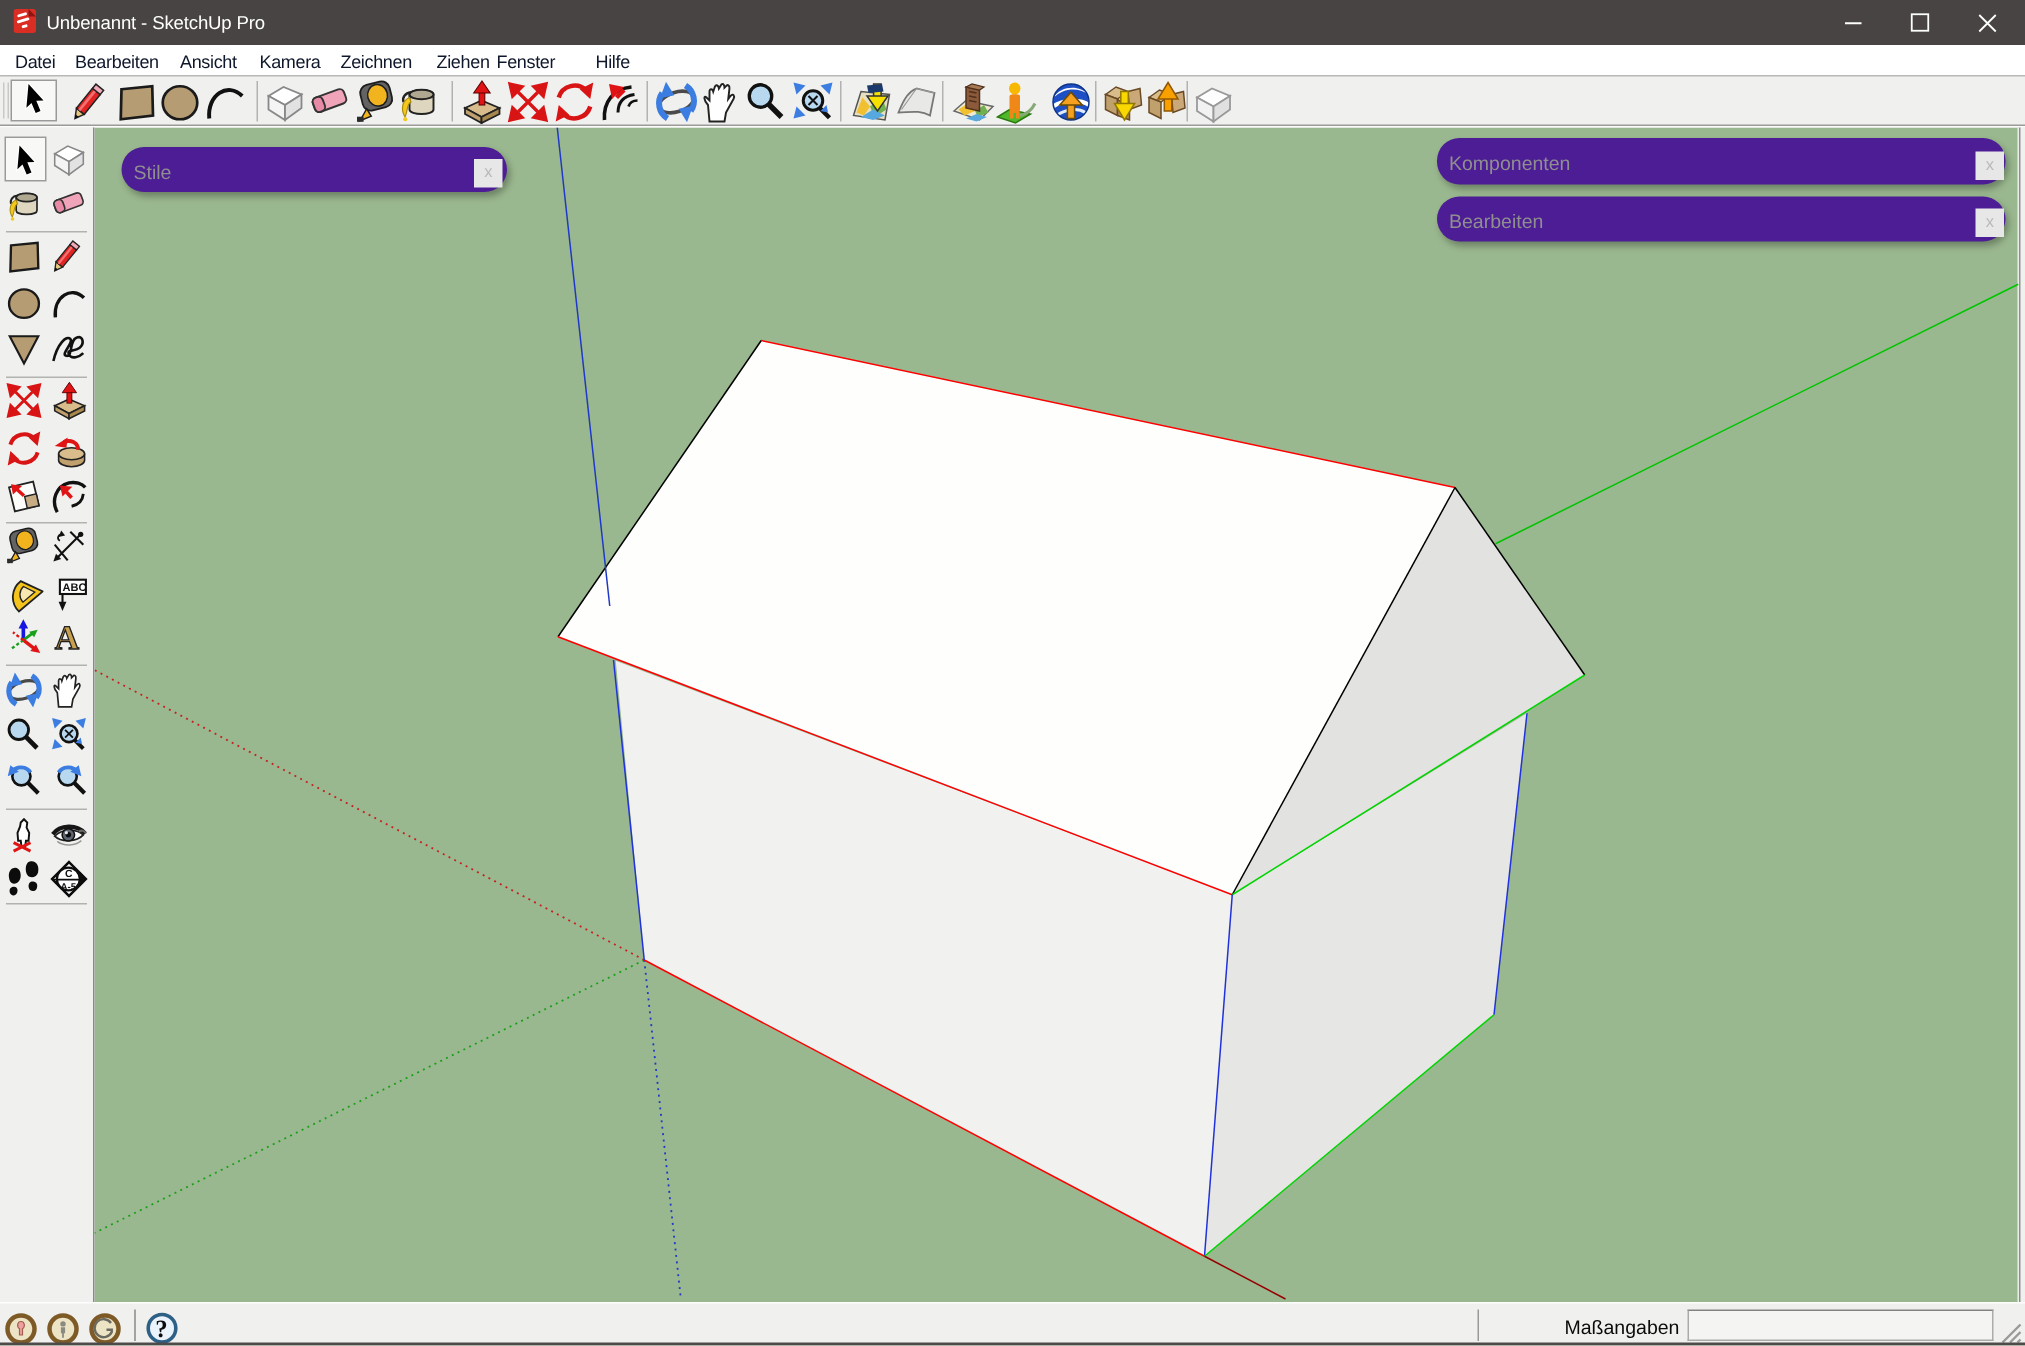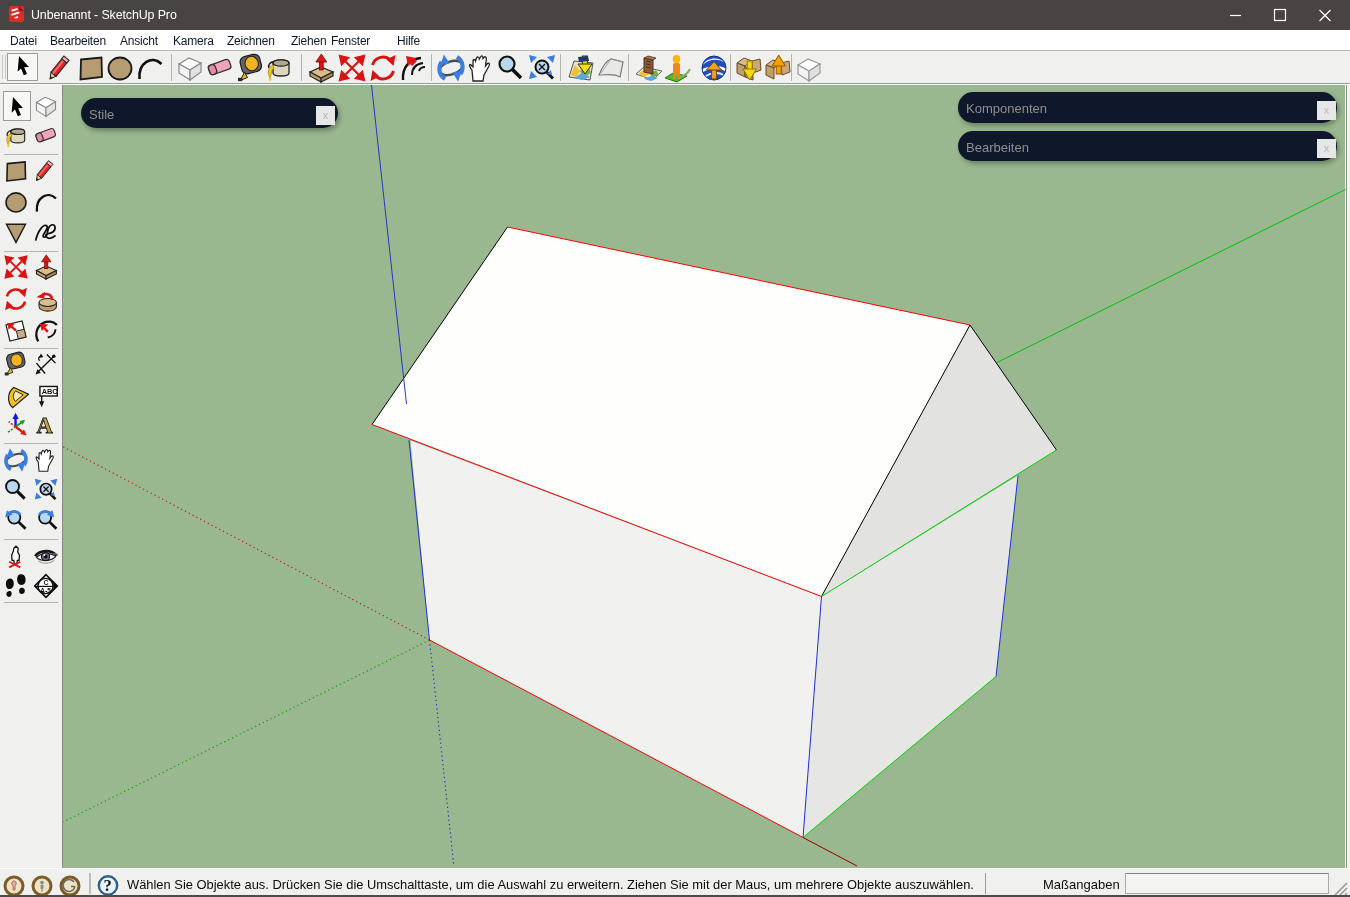--- a/index.html
+++ b/index.html
@@ -11,21 +11,21 @@
   .menu { position:absolute; top:4px; font-size:12px; letter-spacing:-0.22px; color:#0f172a; }
   #toolbar { position:absolute; left:0; top:50px; width:1350px; height:34px; background:#f0f0ef; border-top:1px solid #b8b8b6; }
   #toolbar-bottom { position:absolute; left:0; top:83px; width:1350px; height:2px; background:linear-gradient(#9a9a98 1px, #fdfdfc 1px); }
   .ticon { position:absolute; top:2px; }
   .tsep { position:absolute; top:3px; width:1px; height:27px; background:#b2b2b0; }
   #lefttoolbar { position:absolute; left:0; top:85px; width:63px; height:783px; background:#f0f0ef; border-right:1px solid #898989; }
   .lsep { position:absolute; left:4px; width:54px; height:1px; background:#b2b2b0; }
   .licon { position:absolute; }
   #viewport { position:absolute; left:63px; top:85px; width:1283px; height:783px; }
   #rightedge { position:absolute; left:1346px; top:85px; width:4px; height:783px; background:#f0f0ef; border-left:1px solid #8f8f8d; }
-  .panel { position:absolute; background:#0f172a; box-shadow:2px 3px 5px rgba(0,0,0,0.30);border-radius:15px; }
+  .panel { position:absolute; background:#4c1d95; box-shadow:2px 3px 5px rgba(0,0,0,0.30);border-radius:15px; }
   .panel .ptitle { position:absolute; left:8px; top:9px; font-size:13px; color:#8f8f8f; }
   .panel .pclose { position:absolute; width:19px; height:19px; background:#e7e7e7; color:#b9b9b9; font-size:11px; text-align:center; line-height:19px; }
   #statusbar { position:absolute; left:0; top:868px; width:1350px; height:29px; background:#f0f0ef; border-top:1px solid #fdfdfc; }
   #statusbar .stext { position:absolute; left:127px; top:8px; font-size:12.9px; color:#0b0b0b; }
   #masslabel { position:absolute; left:1043px; top:8px; font-size:13px; color:#0b0b0b; }
   #massbox { position:absolute; left:1125px; top:4px; width:204px; height:21px; background:#f4f4f3; border:1px solid #ababab; border-top:1px solid #828282; }
   #winborder-b { position:absolute; left:0; top:895px; width:1350px; height:2px; background:#4e4a49; }
 </style>
 </head>
 <body>
@@ -479,20 +479,19 @@
         <circle cx="42" cy="13.6" r="1.8" fill="#8a8a80"></circle>
         <path d="M40.6,15.8 h2.8 v4 h-0.8 v3 h-1.2 v-3 h-0.8 Z" fill="#8a8a80"></path>
         <circle cx="70" cy="17" r="9" fill="#ece4c4" stroke="#7d5a26" stroke-width="3"></circle>
         <path d="M74,13 A6,6 0 1 0 74.5,19 L74.5,17.5 L71,17.5" fill="none" stroke="#6a6a60" stroke-width="1.6"></path>
         <line x1="90" y1="4" x2="90" y2="25" stroke="#9a9a98" stroke-width="1.2"></line>
         <circle cx="108" cy="16.5" r="9.2" fill="#eaf3fb" stroke="#2e5f85" stroke-width="2.4"></circle>
         <text x="103.5" y="22" font-family="Liberation Serif, serif" font-size="16.5" font-weight="bold" fill="#0c0c0c">?</text>
       </g>
     </svg>
     <div style="position:absolute;left:985px;top:4px;width:1px;height:21px;background:#9a9a98"></div>
-    <div class="stext">Wählen Sie Objekte aus. Drücken Sie die Umschalttaste, um die Auswahl zu erweitern. Ziehen Sie mit der Maus, um mehrere Objekte auszuwählen.</div>
     <div id="masslabel">Maßangaben</div>
     <div id="massbox"></div>
     <svg width="16" height="16" style="position:absolute;left:1333px;top:12px">
       <path d="M14,2 L2,14 M14,7 L7,14 M14,12 L12,14" stroke="#9a9a98" stroke-width="1.6"></path>
     </svg>
   </div>
   <div id="winborder-b"></div>
 
 </body></html>

